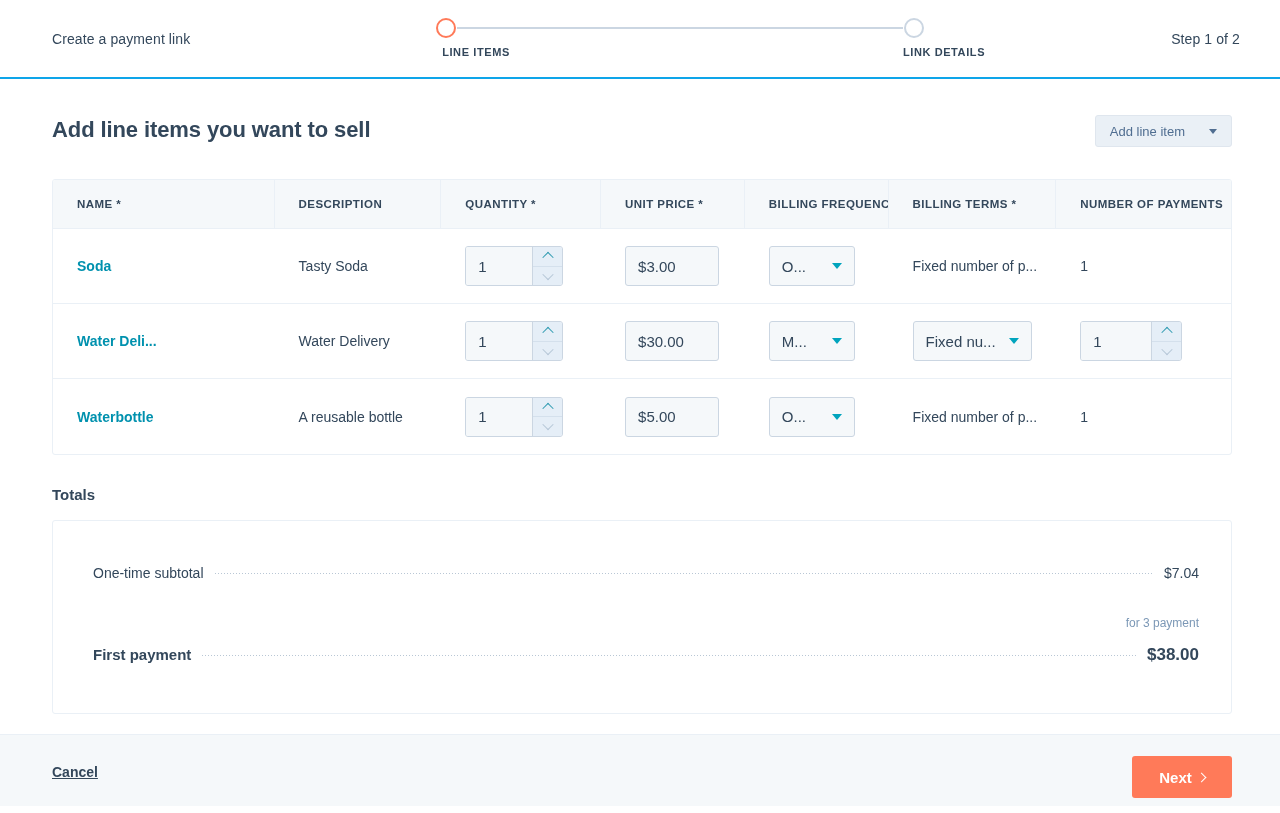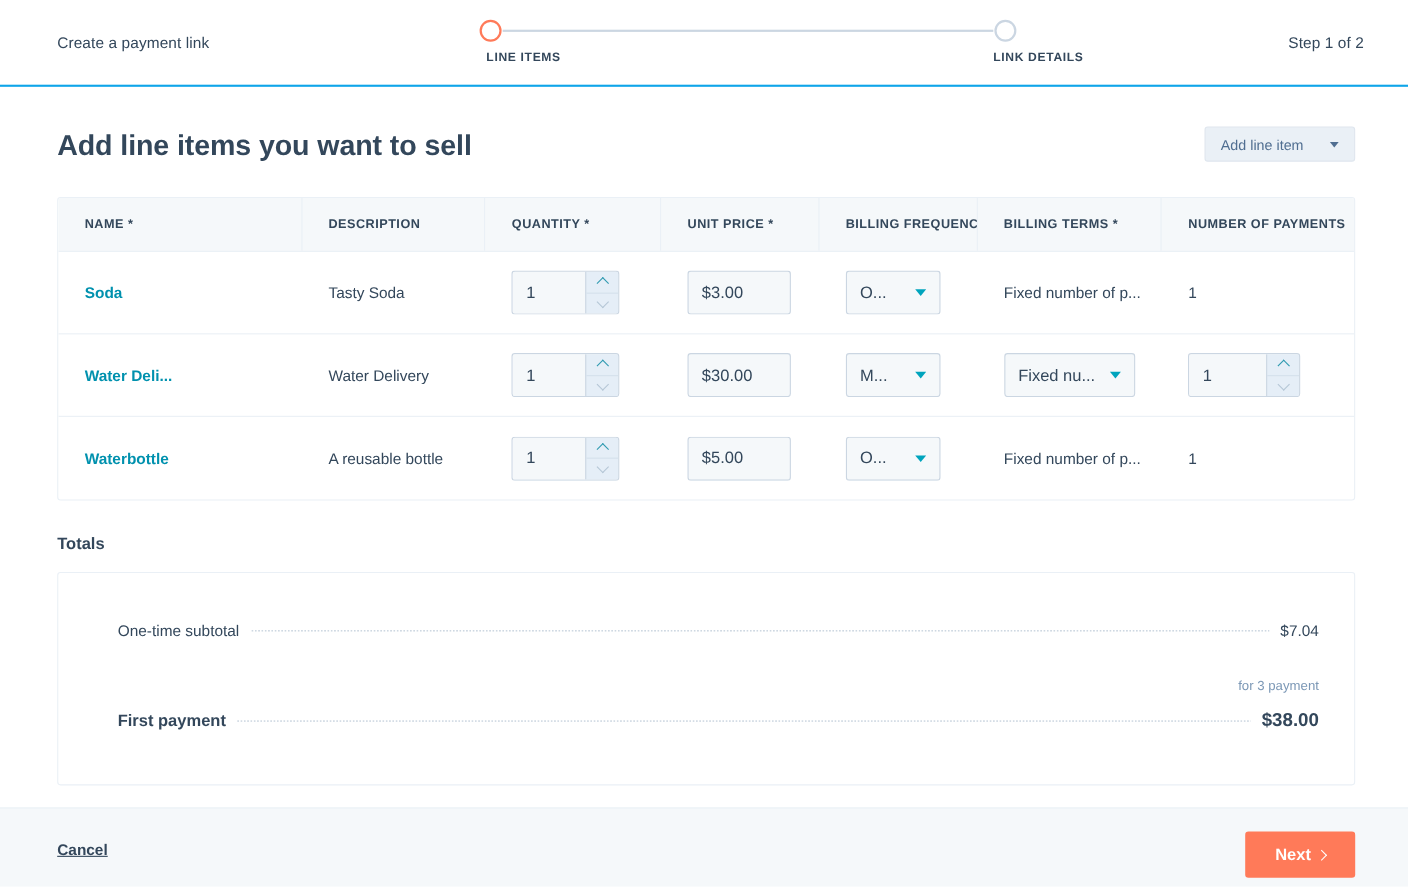--- a/index.html
+++ b/index.html
@@ -67,21 +67,21 @@
   .step2 { left: 478px; }
 
   
   .content {
     position: absolute; left: 0; top: 79px;
     width: 1280px; height: 655px;
     background: #ffffff;
   }
   .section-head {
     position: absolute; left: 52px; top: 38px;
-    font-size: 26px; font-weight: 600;
+    font-size: 22px; font-weight: 600;
     color: #33475b; letter-spacing: -.1px;
   }
   .add-line-item {
     position: absolute; right: 48px; top: 36px;
     height: 32px; padding: 0 14px;
     display: flex; align-items: center; gap: 24px;
     background: #eaf0f6;
     border: 1px solid #dfe6ee;
     border-radius: 3px;
     font-size: 13px; color: #506e91;
@@ -224,21 +224,21 @@
   }
   .totals-box {
     position: absolute; left: 52px; top: 441px;
     width: 1180px; height: 194px;
     border: 1px solid #eaf0f6;
     border-radius: 3px;
     background: #fff;
   }
   .trow-total {
     position: absolute;
-    left: 54px; right: 32px;
+    left: 40px; right: 32px;
     display: flex; align-items: baseline;
   }
   .tl-label { font-size: 14px; color: #33475b; white-space: nowrap; }
   .tl-label.bold { font-size: 15px; font-weight: 700; }
   .tl-dots {
     flex: 1;
     margin: 0 10px;
     height: 1px;
     position: relative;
     top: -4px;

